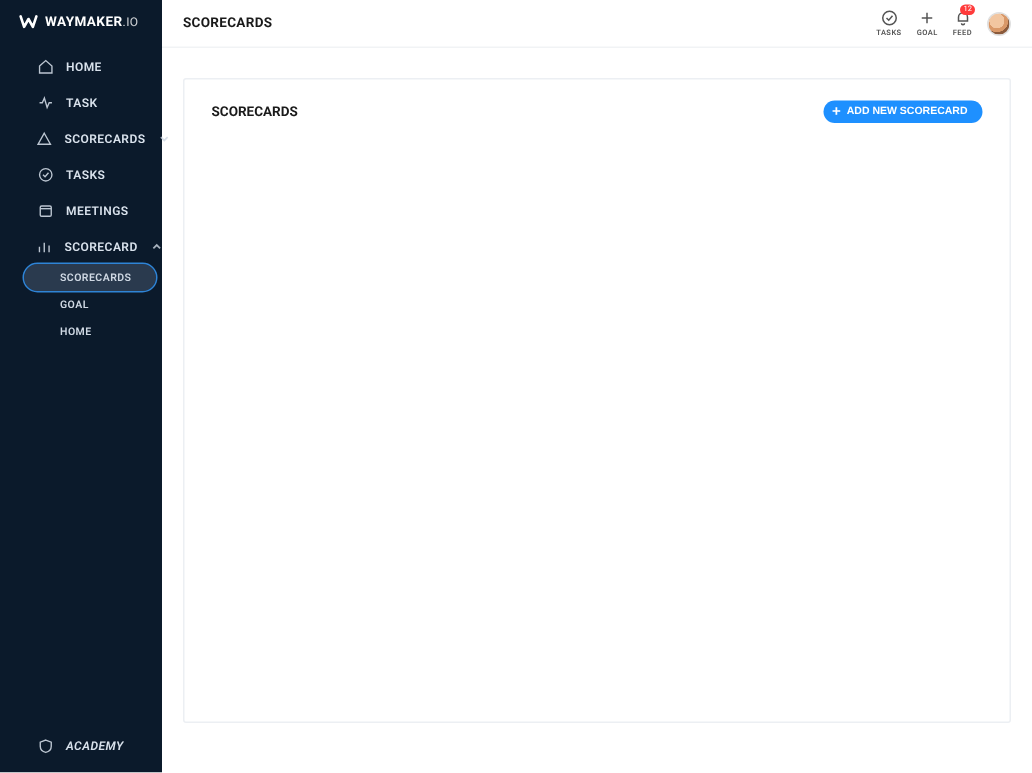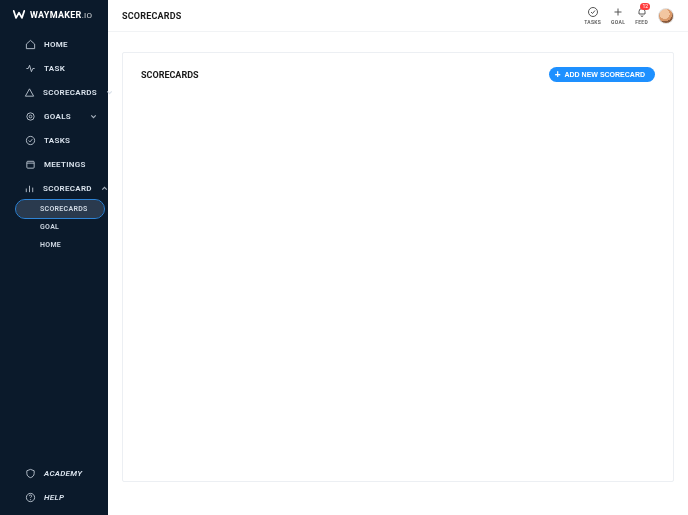--- a/index.html
+++ b/index.html
@@ -186,34 +186,20 @@
           </svg>
         </span>
       <span class="label">SCORECARDS</span>
       <span class="chev">
           <svg width="9" height="9" viewBox="0 0 24 24" fill="none" stroke="#cfd8e3" stroke-width="3">
             <path d="M6 9 L12 15 L18 9"></path>
           </svg>
         </span>
     </div>
 
-    <div class="nav-item">
-      <span class="icon">
-          <svg width="11" height="11" viewBox="0 0 24 24" fill="none" stroke="#cfd8e3" stroke-width="2">
-            <circle cx="12" cy="12" r="8"></circle>
-            <circle cx="12" cy="12" r="3"></circle>
-          </svg>
-        </span>
-      <span class="label">GOALS</span>
-      <span class="chev">
-          <svg width="9" height="9" viewBox="0 0 24 24" fill="none" stroke="#cfd8e3" stroke-width="3">
-            <path d="M6 9 L12 15 L18 9"></path>
-          </svg>
-        </span>
-    </div>
 
     <div class="nav-item">
       <span class="icon">
           <svg width="11" height="11" viewBox="0 0 24 24" fill="none" stroke="#cfd8e3" stroke-width="2">
             <circle cx="12" cy="12" r="9"></circle>
             <path d="M8 12 L11 15 L16 9"></path>
           </svg>
         </span>
       <span class="label">TASKS</span>
     </div>
@@ -253,30 +239,20 @@
     </div>
 
     <div class="bottom-nav">
       <div class="nav-item">
         <span class="icon">
             <svg width="11" height="11" viewBox="0 0 24 24" fill="none" stroke="#cfd8e3" stroke-width="2">
               <path d="M12 3 L20 6 V12 C20 17 16 20 12 21 C8 20 4 17 4 12 V6 Z"></path>
             </svg>
           </span>
         <span class="label">ACADEMY</span>
-      </div>
-      <div class="nav-item">
-        <span class="icon">
-            <svg width="11" height="11" viewBox="0 0 24 24" fill="none" stroke="#cfd8e3" stroke-width="2">
-              <circle cx="12" cy="12" r="9"></circle>
-              <path d="M9.5 9a2.5 2.5 0 1 1 3.5 2.3c-.8.4-1 .9-1 1.7"></path>
-              <circle cx="12" cy="17" r="0.5" fill="#cfd8e3"></circle>
-            </svg>
-          </span>
-        <span class="label">HELP</span>
       </div>
     </div>
   </div>
 </nav>
 
 <div class="main">
   <div class="topbar">
     <div class="page-title">SCORECARDS</div>
     <div class="top-actions">
       <div class="top-action">

